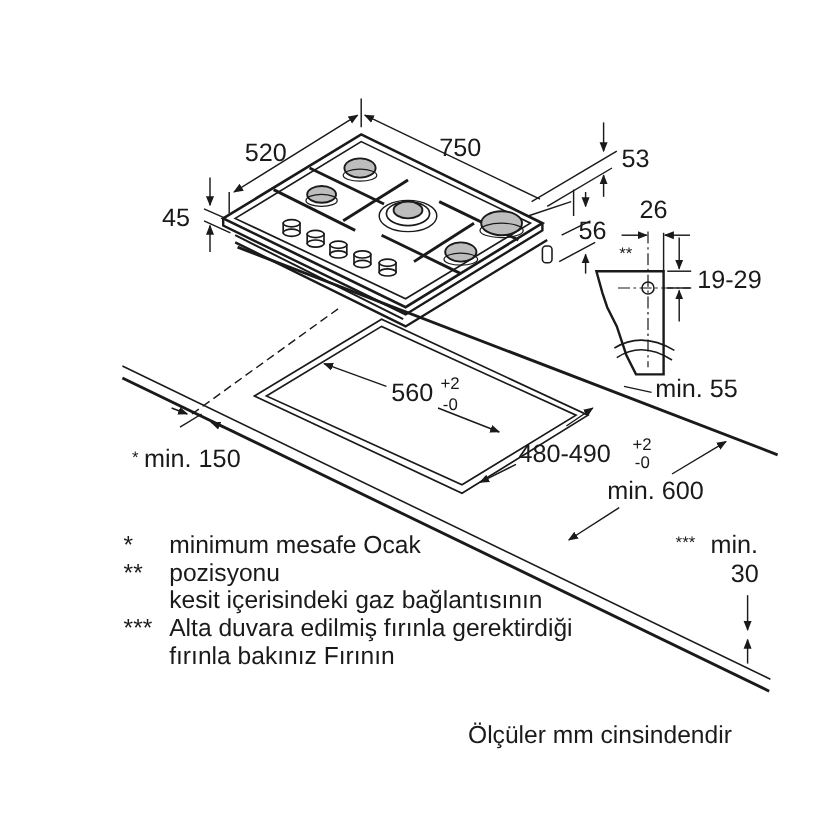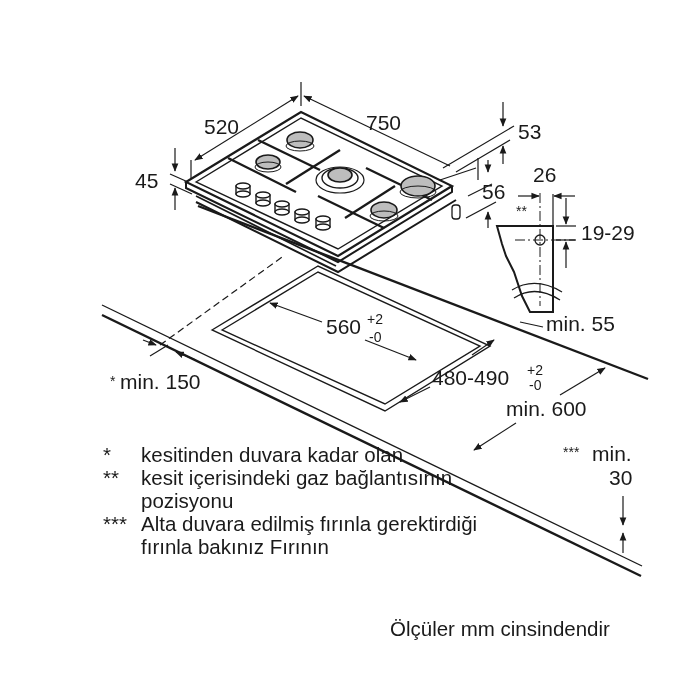--- a/index.html
+++ b/index.html
@@ -5,21 +5,21 @@
     html, body { margin: 0; padding: 0; background: #ffffff; }
     body { width: 700px; height: 700px; overflow: hidden; position: relative; font-family: "Liberation Sans", sans-serif; color: #1a1a1a; }
     #drawing { position: absolute; left: 0; top: 0; width: 700px; height: 700px; }
     .dim { font-family: "Liberation Sans", sans-serif; font-size: 21px; fill: #1a1a1a; }
     .dim-sup { font-family: "Liberation Sans", sans-serif; font-size: 14px; fill: #1a1a1a; }
     .ln { stroke: #1a1a1a; fill: none; }
     .notes { position: absolute; left: 103px; top: 443px; width: 560px; font-size: 20.5px; line-height: 23px; color: #1a1a1a; }
     .note-row { display: flex; }
     .note-mark { width: 38px; flex: 0 0 38px; }
     .note-text { flex: 1; }
-    .units { position: absolute; left: 390px; top: 601px; font-size: 20.5px; color: #1a1a1a; margin-top: 16px; }
+    .units { position: absolute; left: 390px; top: 601px; font-size: 20.5px; color: #1a1a1a; }
   </style>
 </head>
 <body>
 
 <svg id="drawing" viewBox="0 0 700 700" xmlns="http://www.w3.org/2000/svg">
   <defs>
     <marker id="arr" viewBox="0 0 10 10" refX="9" refY="5" markerWidth="7" markerHeight="7" orient="auto-start-reverse">
       <path d="M0,1 L10,5 L0,9 z" fill="#1a1a1a"></path>
     </marker>
   </defs>
@@ -186,28 +186,28 @@
     <text class="dim-sup" x="563" y="457">***</text>
     <text class="dim" x="592" y="461">min.</text>
     <text class="dim" x="609" y="485">30</text>
   </g>
 </svg>
 
 <div class="notes">
   <div class="note-row">
     <span class="note-mark">*</span>
     <span class="note-text">
-      <div>kesitinden duvara kadar olan</div>
+      <div>minimum mesafe Ocak</div>
     </span>
   </div>
   <div class="note-row">
     <span class="note-mark">**</span>
     <span class="note-text">
+      <div>pozisyonu</div>
       <div>kesit içerisindeki gaz bağlantısının</div>
-      <div>pozisyonu</div>
     </span>
   </div>
   <div class="note-row">
     <span class="note-mark">***</span>
     <span class="note-text">
       <div>Alta duvara edilmiş fırınla gerektirdiği</div>
       <div>fırınla bakınız Fırının</div>
     </span>
   </div>
 </div>

